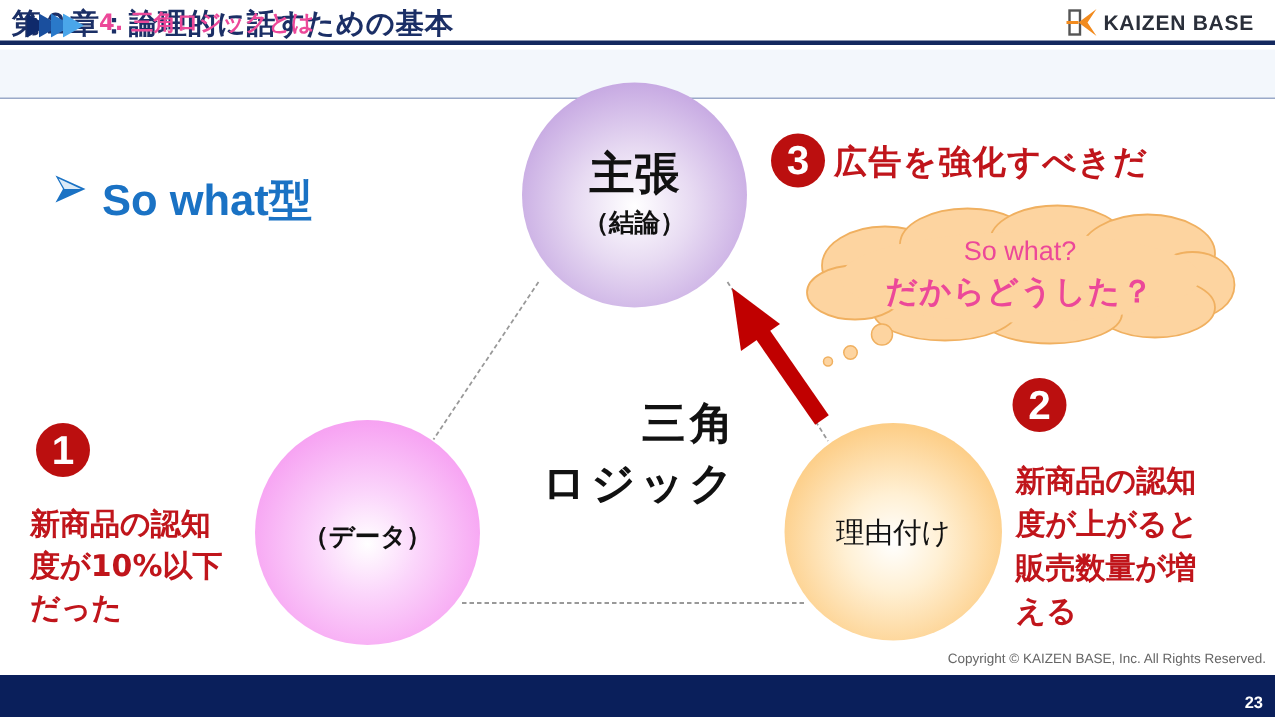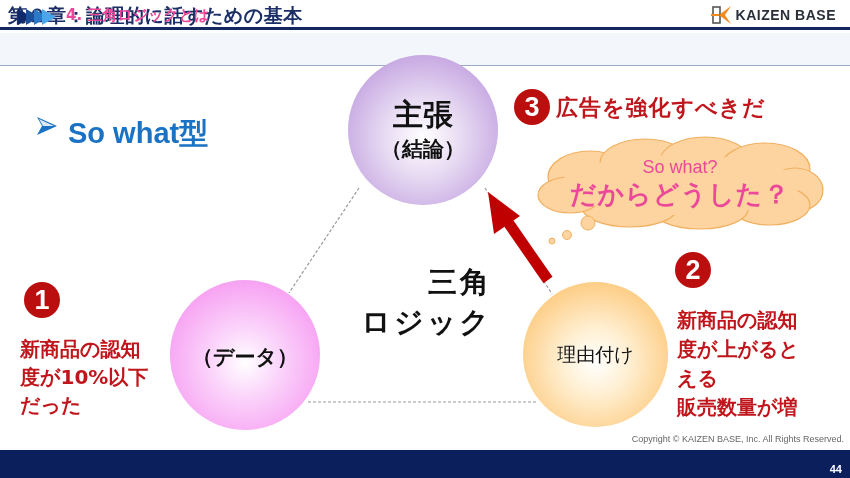--- a/index.html
+++ b/index.html
@@ -27,21 +27,21 @@
 
   
   .circle { border-radius: 50%; display: flex; flex-direction: column; align-items: center; justify-content: center; color: #111; text-align: left; }
   .circle-top { left: 348px; top: 55px; width: 150px; height: 150px;
     background: radial-gradient(circle at 50% 55%, #ffffff 0%, #e7daf2 35%, #c6a8e2 75%, #b491d6 100%); }
   .circle-left { left: 170px; top: 280px; width: 150px; height: 150px;
     background: radial-gradient(circle at 50% 55%, #ffffff 0%, #fbd6fb 30%, #f7a6f3 70%, #f08ce8 100%); }
   .circle-right { left: 523px; top: 282px; width: 145px; height: 145px;
     background: radial-gradient(circle at 50% 55%, #ffffff 0%, #fff0d4 30%, #fdd08c 70%, #f8bb5e 100%); }
   .c-main { font-size: 30px; font-weight: bold; line-height: 1.1; }
-  .c-sub { font-size: 21px; font-weight: bold; margin-top: 4px; }
+  .c-sub { font-size: 17px; font-weight: bold; margin-top: 4px; }
   .c-single { font-size: 19px; font-weight: normal; }
 
   
   .center-label { left: 352px; top: 262px; width: 140px; text-align: right; font-size: 29px; font-weight: bold; color: #111; line-height: 40px; letter-spacing: 3px; }
 
   
   .arrow { left: 470px; top: 180px; width: 90px; height: 110px; }
 
   
   .badge { width: 36px; height: 36px; border-radius: 50%; background: #bb0f0f; color: #fff; font-size: 27px; font-weight: bold; display: flex; align-items: center; justify-content: center; font-family: "Liberation Sans", sans-serif; }
@@ -51,21 +51,21 @@
 
   .red-text { color: #c0151b; font-weight: bold; white-space: nowrap; }
   .claim-text { left: 556px; top: 93px; font-size: 22px; letter-spacing: 1px; }
   .data-text { left: 20px; top: 335px; font-size: 20px; line-height: 28px; }
   .reason-text { left: 677px; top: 306px; font-size: 20px; line-height: 29px; }
 
   
   .cloud { left: 530px; top: 135px; width: 295px; height: 110px; }
   .cloud-text { left: 560px; top: 155px; width: 240px; text-align: center; color: #ec4899; }
   .cloud-l1 { font-size: 18px; font-family: "Liberation Sans", sans-serif; line-height: 24px; }
-  .cloud-l2 { font-size: 26px; font-weight: bold; line-height: 30px; letter-spacing: 1px; }
+  .cloud-l2 { font-size: 21px; font-weight: bold; line-height: 30px; letter-spacing: 1px; }
 
   
   .copyright { right: 6px; top: 434px; font-size: 9px; color: #666; white-space: nowrap; font-family: "Liberation Sans", sans-serif; }
   .footer { left: 0; top: 450px; width: 850px; height: 28px; background: #0a1f5b; }
   .page-num { right: 8px; top: 463px; font-size: 11px; font-weight: bold; color: #ffffff; font-family: "Liberation Sans", sans-serif; }
 </style>
 </head>
 <body>
 
 <div class="abs title-bar"></div>
@@ -152,19 +152,19 @@
 <div class="abs red-text data-text">
   <div>新商品の認知</div>
   <div>度が10%以下</div>
   <div>だった</div>
 </div>
 
 <div class="abs badge badge-2">2</div>
 <div class="abs red-text reason-text">
   <div>新商品の認知</div>
   <div>度が上がると</div>
+  <div>販売数量が増</div>
   <div>える</div>
-  <div>販売数量が増</div>
 </div>
 
 <div class="abs copyright">Copyright ©  KAIZEN BASE, Inc.  All Rights Reserved.</div>
 <div class="abs footer"></div>
-<div class="abs page-num">44</div>
+<div class="abs page-num">23</div>
 
 </body></html>

